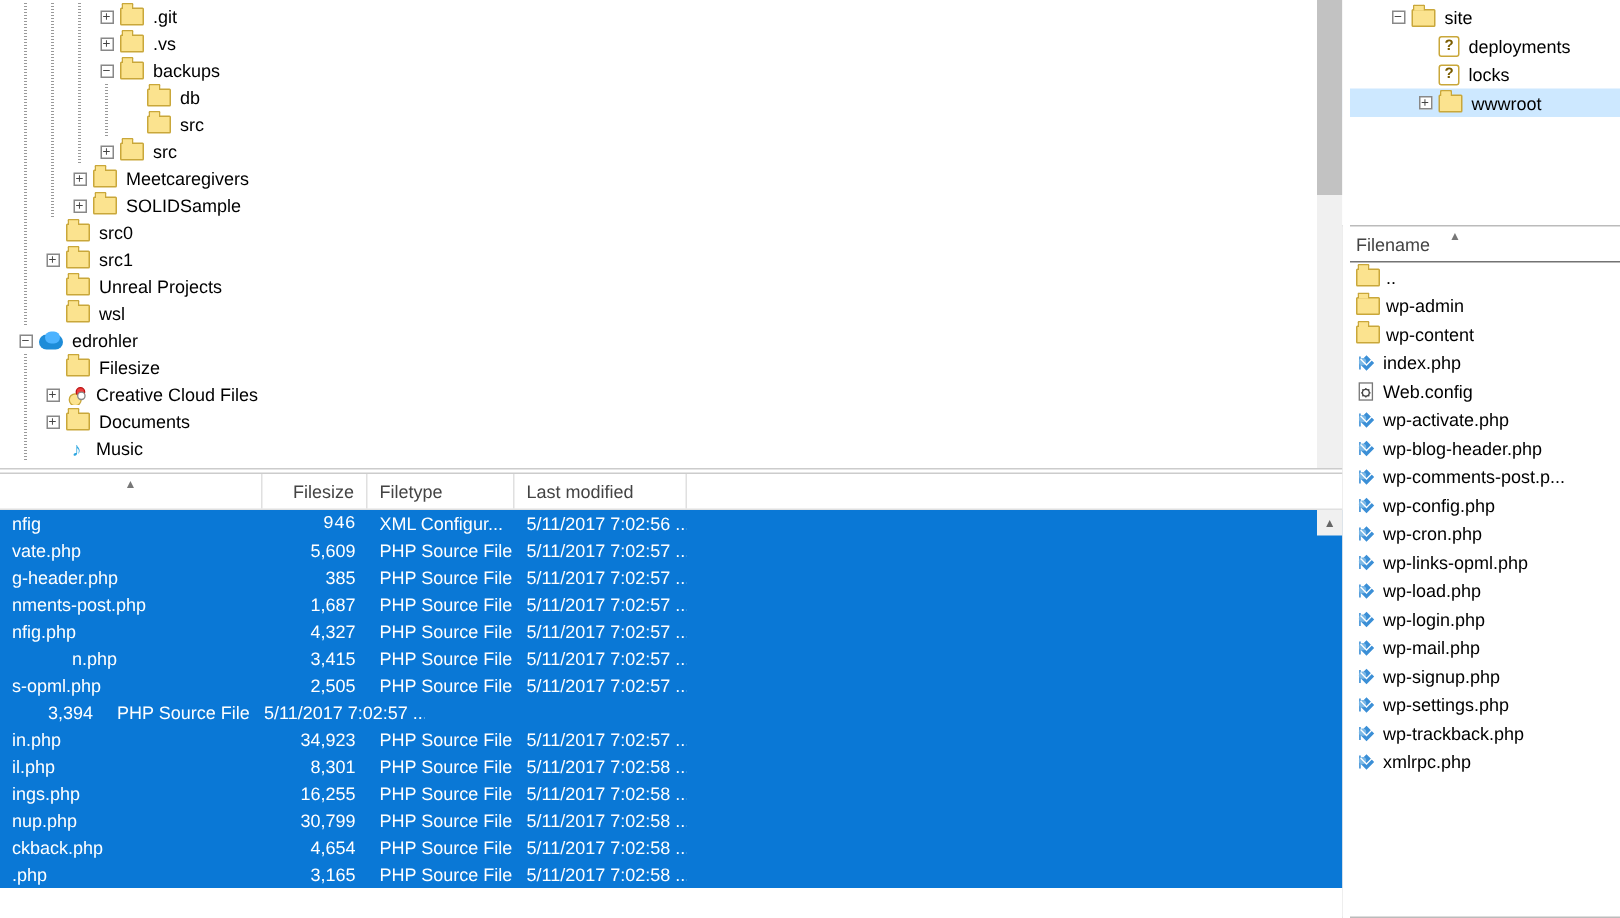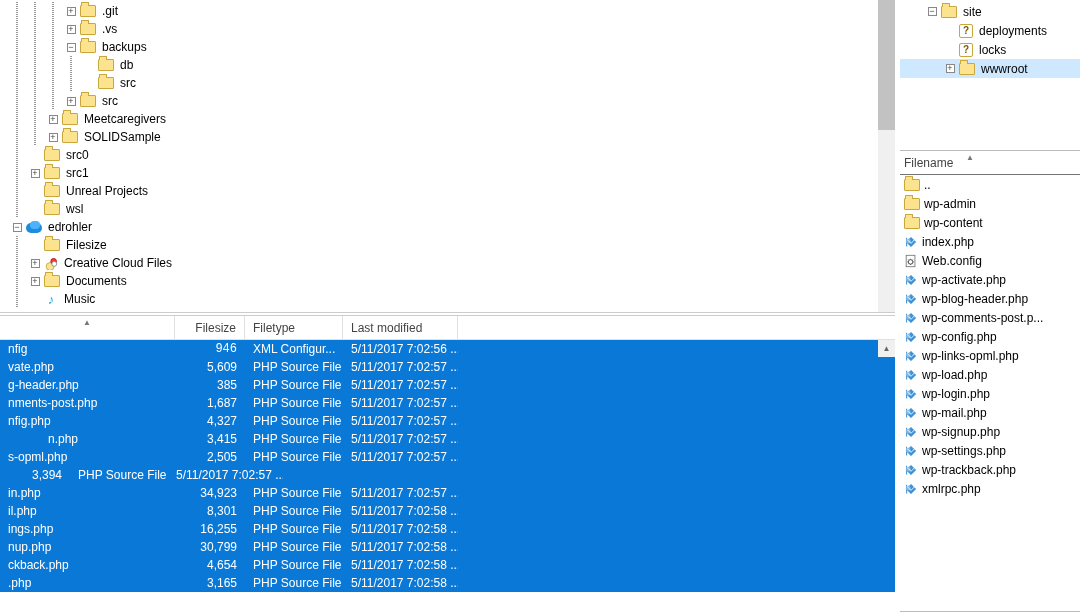--- a/index.html
+++ b/index.html
@@ -460,20 +460,31 @@
       </div>
       <div class="right-file-row">
         <span class="php-icon">
           <svg viewBox="0 0 16 16">
             <rect x="1" y="1" width="14" height="14" fill="#fff" stroke="none"></rect>
             <path d="M3 3 L3 13 M3 8 L8 13 L13 8 L8 3 Z" fill="#3b8fd6" stroke="#3b8fd6" stroke-width="1.2"></path>
             <circle cx="5" cy="7" r="2.8" fill="#7bb8e6"></circle>
             <path d="M3.5 5 L8 9.5 L12.5 5" fill="none" stroke="#fff" stroke-width="1"></path>
           </svg>
         </span>
+        <span>wp-cron.php</span>
+      </div>
+      <div class="right-file-row">
+        <span class="php-icon">
+          <svg viewBox="0 0 16 16">
+            <rect x="1" y="1" width="14" height="14" fill="#fff" stroke="none"></rect>
+            <path d="M3 3 L3 13 M3 8 L8 13 L13 8 L8 3 Z" fill="#3b8fd6" stroke="#3b8fd6" stroke-width="1.2"></path>
+            <circle cx="5" cy="7" r="2.8" fill="#7bb8e6"></circle>
+            <path d="M3.5 5 L8 9.5 L12.5 5" fill="none" stroke="#fff" stroke-width="1"></path>
+          </svg>
+        </span>
         <span>wp-links-opml.php</span>
       </div>
       <div class="right-file-row">
         <span class="php-icon">
           <svg viewBox="0 0 16 16">
             <rect x="1" y="1" width="14" height="14" fill="#fff" stroke="none"></rect>
             <path d="M3 3 L3 13 M3 8 L8 13 L13 8 L8 3 Z" fill="#3b8fd6" stroke="#3b8fd6" stroke-width="1.2"></path>
             <circle cx="5" cy="7" r="2.8" fill="#7bb8e6"></circle>
             <path d="M3.5 5 L8 9.5 L12.5 5" fill="none" stroke="#fff" stroke-width="1"></path>
           </svg>

